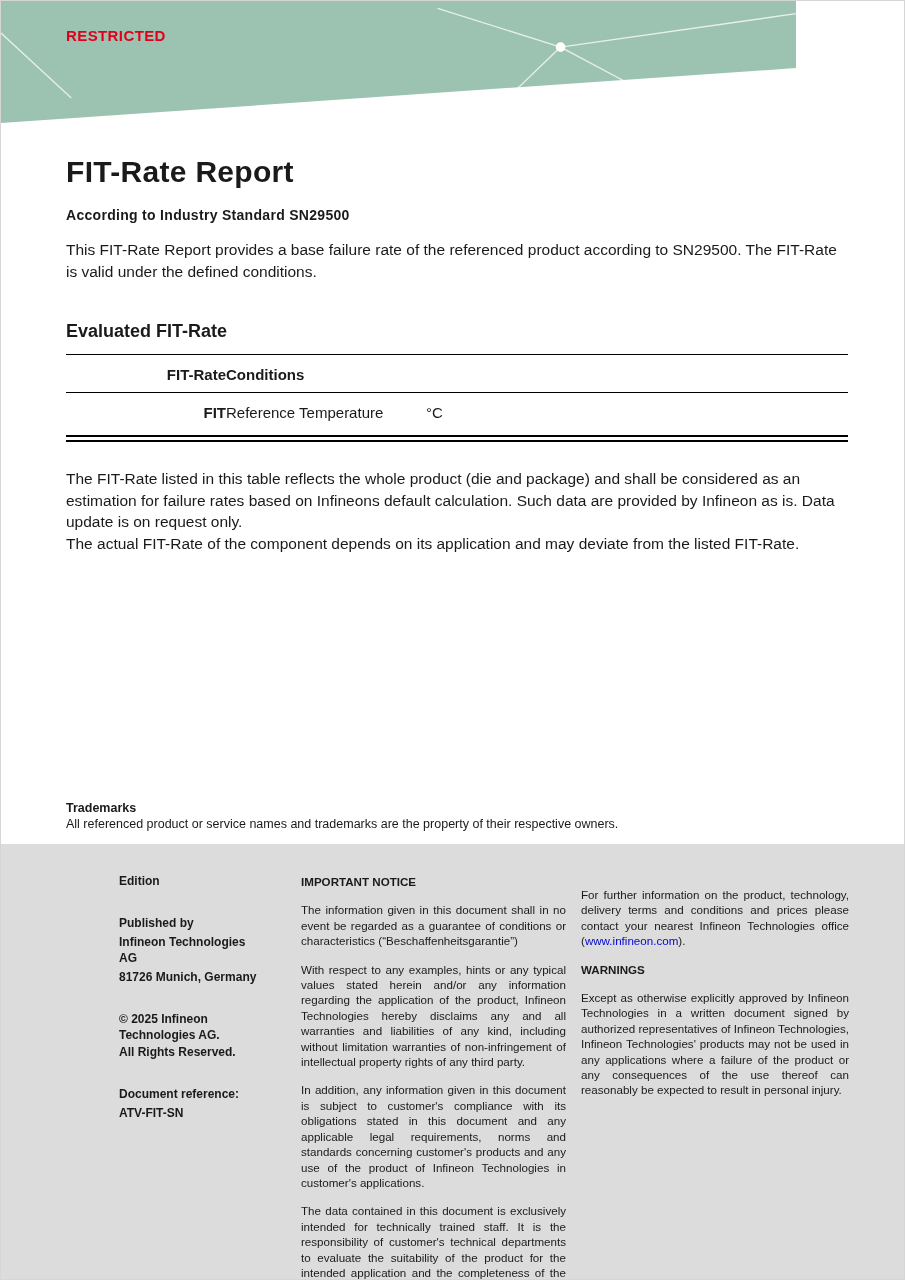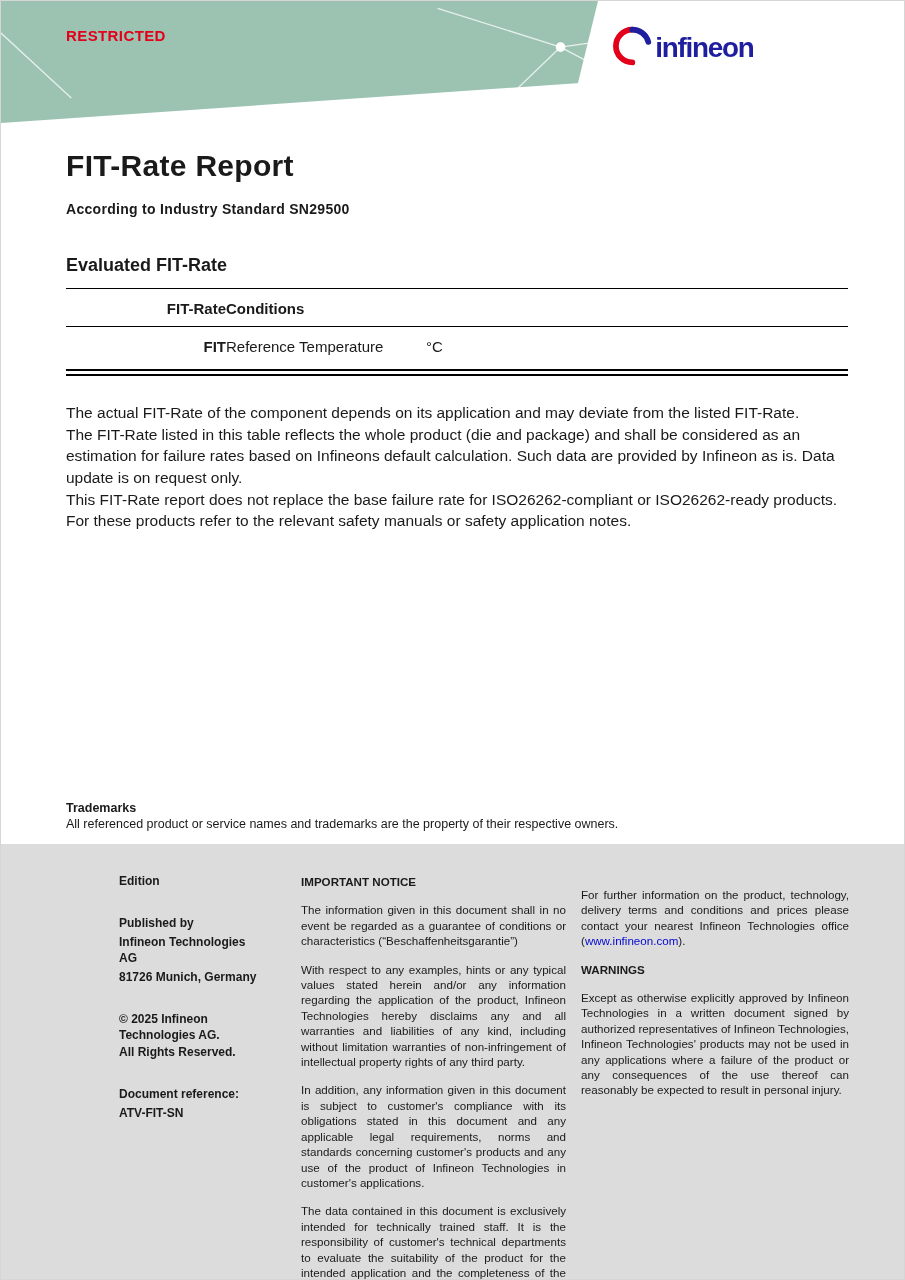--- a/index.html
+++ b/index.html
@@ -21,21 +21,21 @@
     position:absolute; left:65px; top:26px;
     color:#e2001a; font-weight:700; font-size:15px; letter-spacing:.4px;
   }
   .logo-plate {
     position:absolute; right:0; top:0; width:220px; height:90px; background:#ffffff;
     clip-path:polygon(10% 0, 100% 0, 100% 100%, 0 100%);
     display:flex; align-items:center; justify-content:center; padding-left:22px;
   }
 
   
-  main { position:absolute; top:122px; left:0; width:905px; padding:14px 58px 0 65px; }
+  main { position:absolute; top:128px; left:0; width:905px; padding:14px 58px 0 65px; }
   h1 { font-size:30px; font-weight:700; letter-spacing:.3px; margin-top:12px; }
   h2 { font-size:14px; font-weight:700; letter-spacing:.3px; margin-top:18px; }
   .intro { font-size:15.5px; line-height:1.42; margin-top:16px; max-width:785px; }
   h3 { font-size:18px; font-weight:700; margin-top:38px; }
 
   .fit-table {
     width:100%; border-collapse:collapse; margin-top:12px;
     border-top:1px solid #000; border-bottom:7px double #000;
   }
   .fit-table thead tr { border-bottom:1px solid #000; }
@@ -79,55 +79,48 @@
     <svg class="band-decor" viewBox="0 0 905 122">
       <g stroke="rgba(255,255,255,0.75)" stroke-width="1.5" fill="none">
         <path d="M497 0 L637 44 L905 6"></path>
         <path d="M637 44 L742 100"></path>
         <path d="M637 44 L556 122"></path>
         <path d="M0 28 L80 102"></path>
       </g>
       <circle cx="637" cy="44" r="5.5" fill="#ffffff"></circle>
     </svg>
     <div class="restricted">RESTRICTED</div>
-    <div class="logo-plate">
-      <svg width="172" height="48" viewBox="0 0 210 52">
-        <path d="M 26 6 A 20 20 0 0 0 26 46" fill="none" stroke="#e2001a" stroke-width="7" stroke-linecap="round"></path>
-        <path d="M 26 6 A 20 20 0 0 1 45.5 21" fill="none" stroke="#1e1e9e" stroke-width="7" stroke-linecap="round"></path>
-        <text x="54" y="40" font-family="Liberation Sans, sans-serif" font-size="34" font-weight="700" letter-spacing="-1.5" fill="#1e1e9e">infineon</text>
-      </svg>
-    </div>
   </header>
 
   <main>
     <h1>FIT-Rate Report</h1>
     <h2>According to Industry Standard SN29500</h2>
+    <p class="intro">This FIT-Rate Report provides a base failure rate of the referenced product according to SN29500. The FIT-Rate is valid under the defined conditions.</p>
 
     <h3>Evaluated FIT-Rate</h3>
 
     <table class="fit-table">
       <thead>
         <tr>
           <th class="c1">FIT-Rate</th>
           <th colspan="2">Conditions</th>
         </tr>
       </thead>
       <tbody>
         <tr>
           <td class="c1 fit">FIT</td>
           <td class="c2">Reference Temperature</td>
           <td>°C</td>
         </tr>
       </tbody>
     </table>
 
     <div class="notes">
+      <p>The FIT-Rate listed in this table reflects the whole product (die and package) and shall be considered as an estimation for failure rates based on Infineons default calculation. Such data are provided by Infineon as is. Data update is on request only.</p>
       <p>The actual FIT-Rate of the component depends on its application and may deviate from the listed FIT-Rate.</p>
-      <p>The FIT-Rate listed in this table reflects the whole product (die and package) and shall be considered as an estimation for failure rates based on Infineons default calculation. Such data are provided by Infineon as is. Data update is on request only.</p>
-      <p>This FIT-Rate report does not replace the base failure rate for ISO26262-compliant or ISO26262-ready products. For these products refer to the relevant safety manuals or safety application notes.</p>
     </div>
   </main>
 
   <div class="trademarks">
     <div class="tm-h">Trademarks</div>
     <div class="tm-t">All referenced product or service names and trademarks are the property of their respective owners.</div>
   </div>
 
   <footer>
     <div class="fcol-left">

